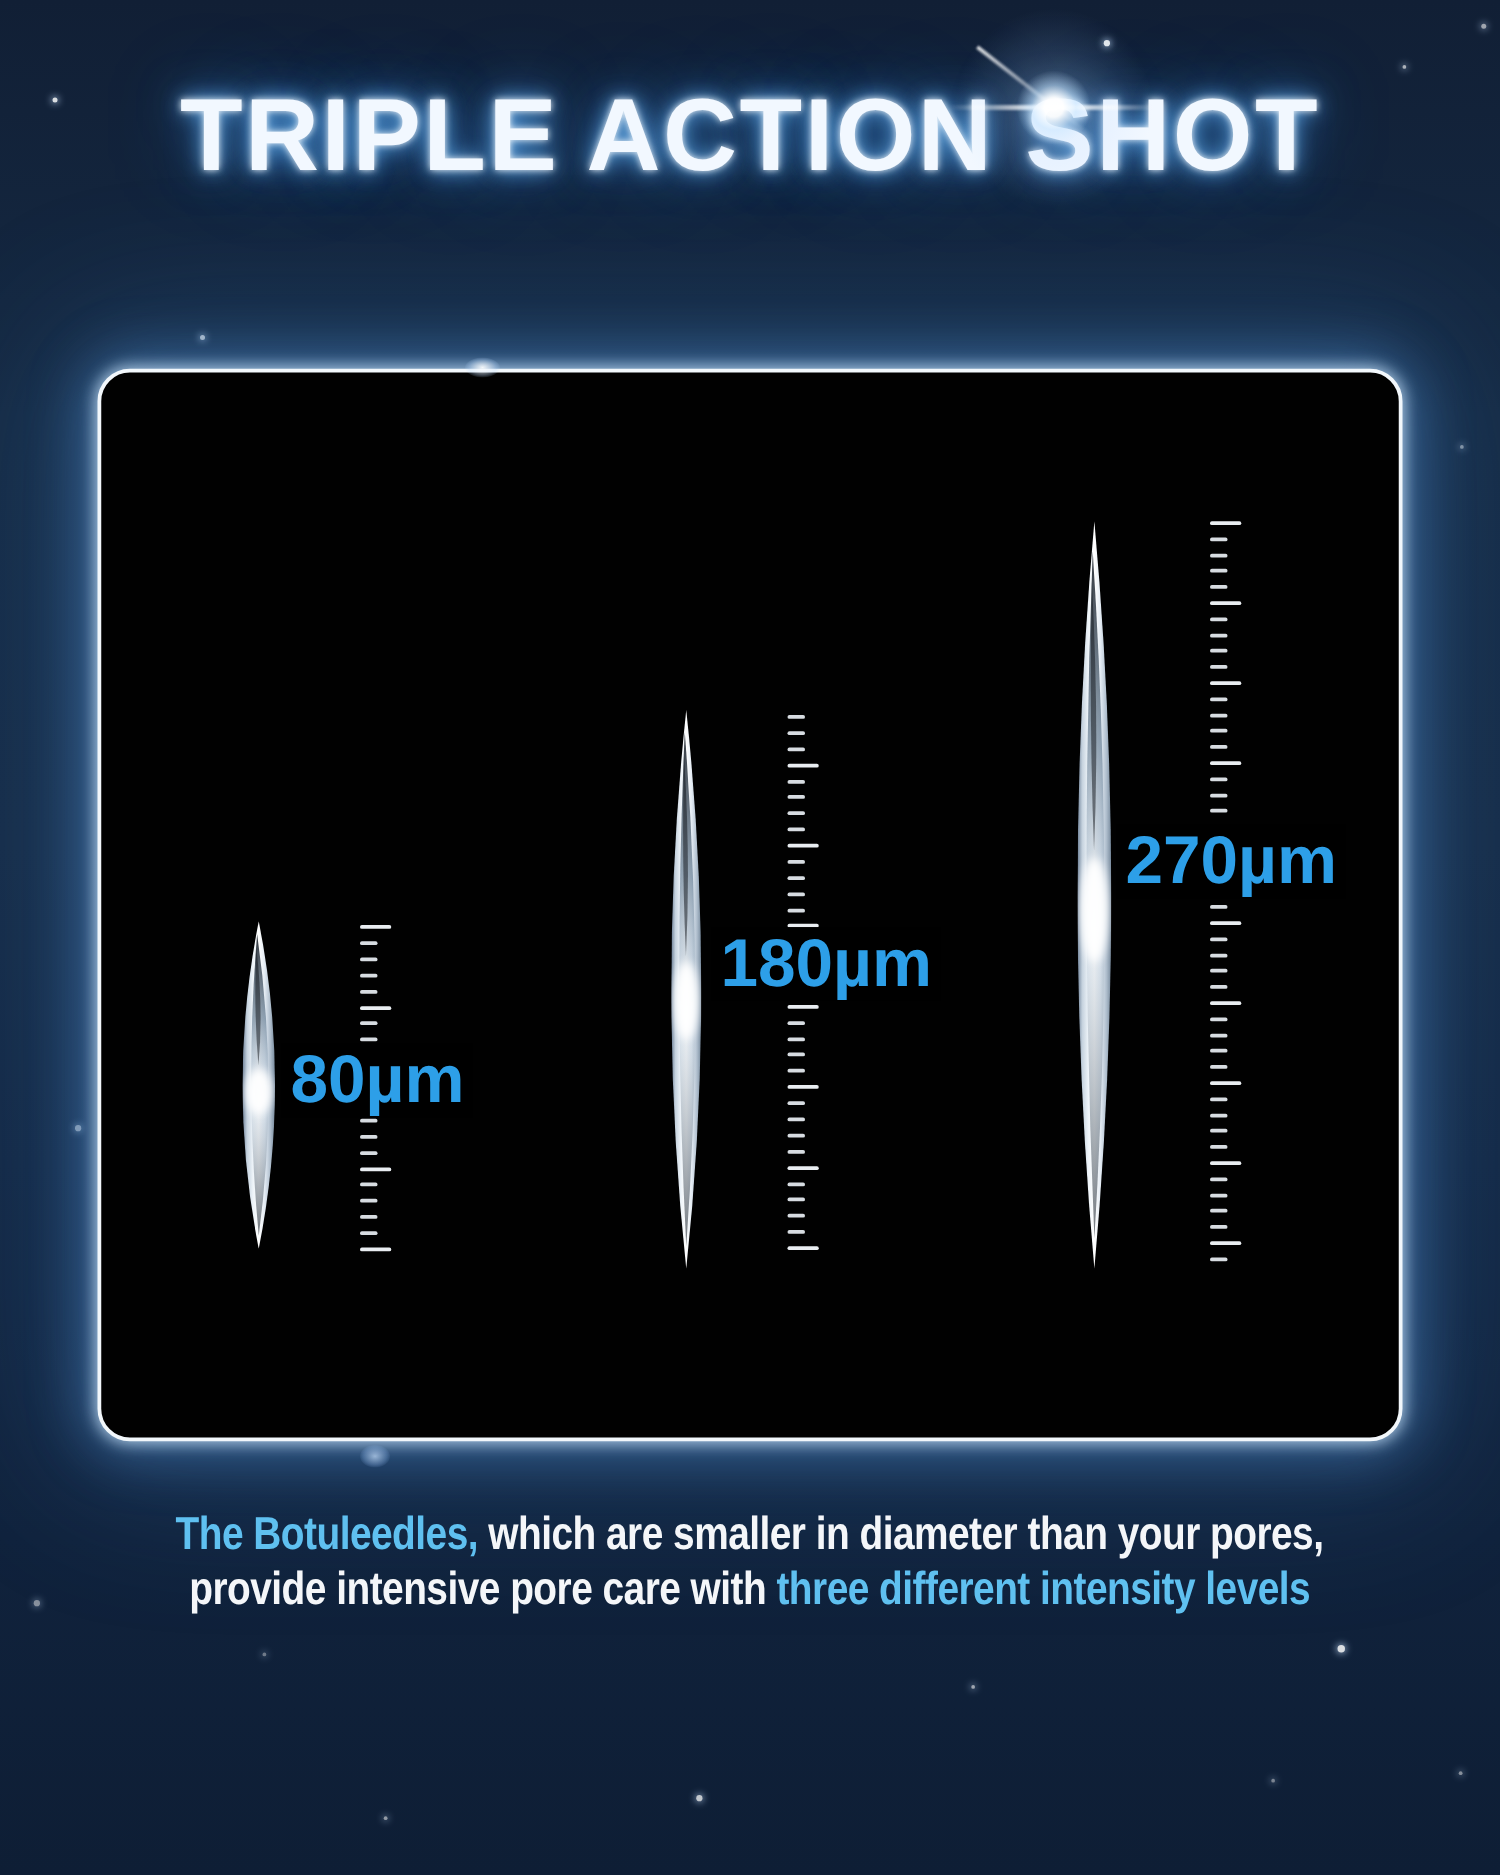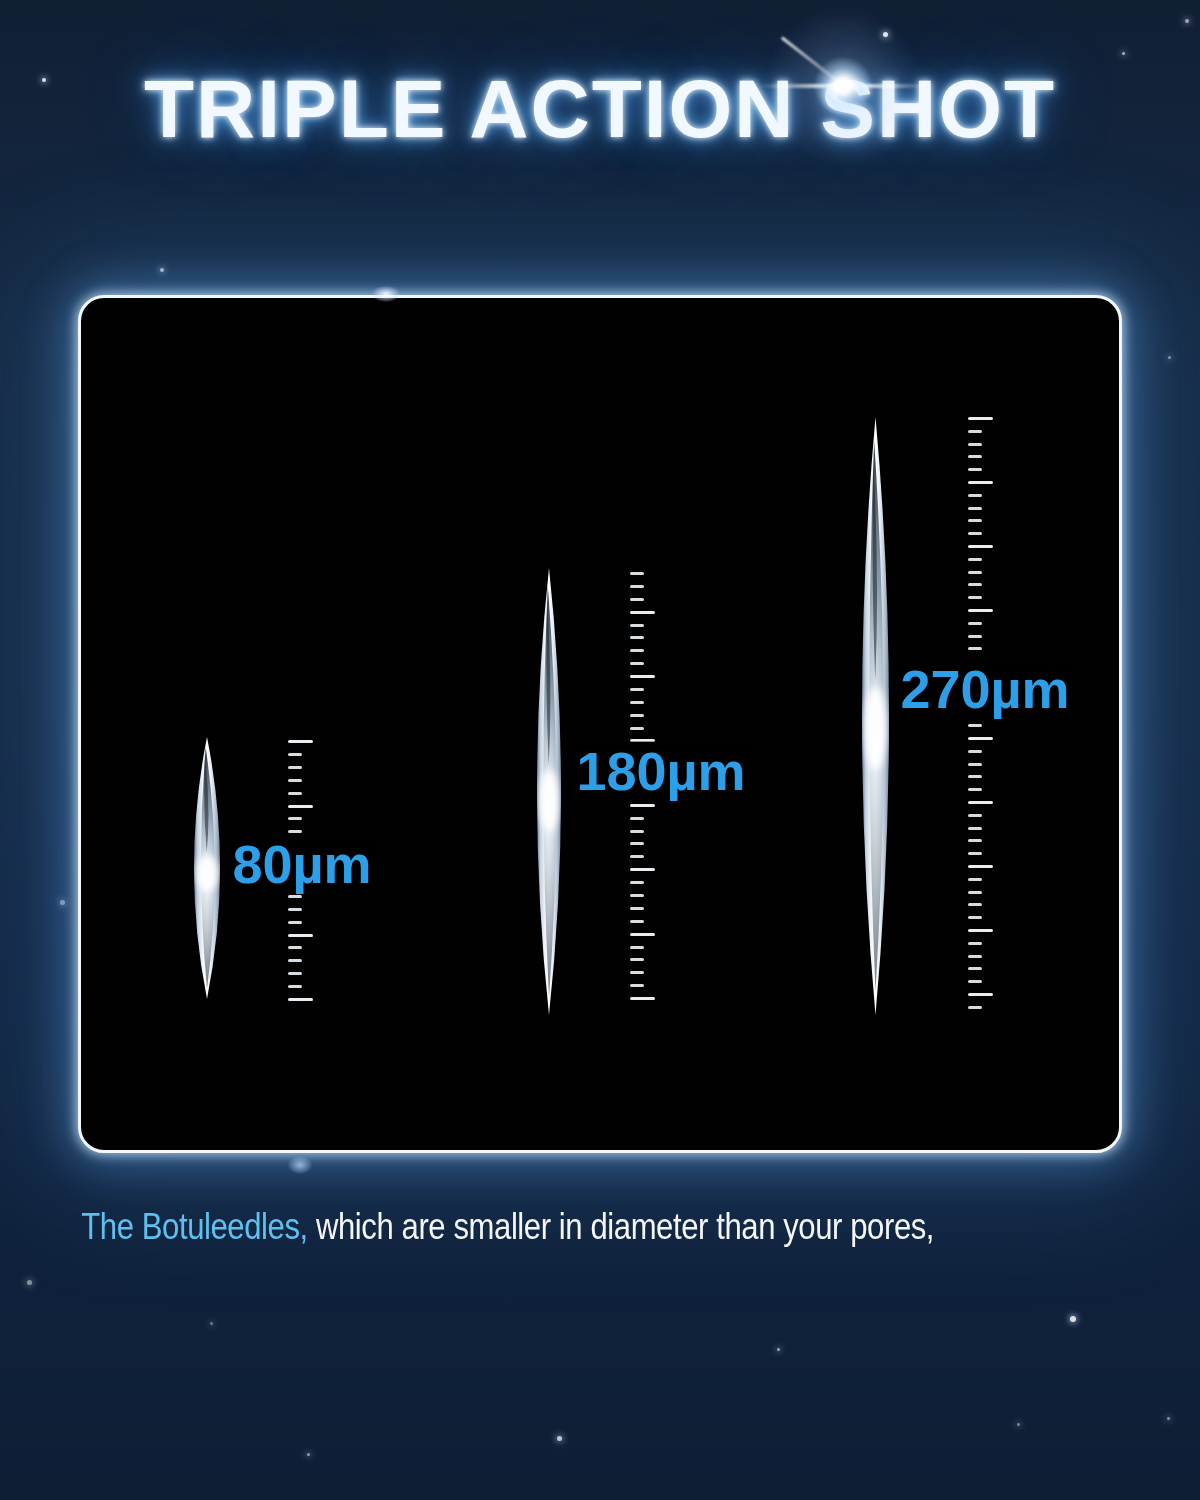--- a/index.html
+++ b/index.html
@@ -46,22 +46,22 @@
   .needle{position:absolute;z-index:3;}
   .ruler{position:absolute;z-index:3;}
   .tick{position:absolute;left:0;width:14px;height:3px;border-radius:1.5px;background:#d7dce1;}
   .tick.long{width:25px;background:#e9edf1;}
   .size-label{
     position:absolute;transform:translate(-50%,-50%);z-index:4;
     font-size:54px;font-weight:bold;color:#2d9fe8;letter-spacing:0;
     background:#000;padding:1px 7px;line-height:1.05;white-space:nowrap;
   }
   
-  .caption{position:absolute;top:1205px;left:0;width:100%;z-index:5;
-    font-weight:normal;font-size:37px;line-height:44px;color:#f4f6f9;letter-spacing:-0.5px;}
+  .caption{position:absolute;top:1205px;left:0;width:100%;text-align:center;z-index:5;
+    font-weight:bold;font-size:37px;line-height:44px;color:#f4f6f9;letter-spacing:-0.5px;}
   .cap-line{display:block;white-space:nowrap;}
   .cap-scale{display:inline-block;transform:scaleX(0.84);}
   .cap-blue{color:#5fc0f0;}
   .defs-holder{position:absolute;width:0;height:0;overflow:hidden;}
 </style>
 </head>
 <body>
 
 <div class="page">
 
@@ -230,20 +230,23 @@
       <div class="tick" style="top: 563.2px;"></div>
       <div class="tick long" style="top: 576px;"></div>
       <div class="tick" style="top: 588.8px;"></div>
     </div>
   <div class="size-label" style="left:985px;top:689px;">270µm</div>
 
   <div class="caption">
     <span class="cap-line"><span class="cap-scale">
       <span class="cap-blue">The Botuleedles,</span><span> which are smaller in diameter than your pores,</span>
     </span></span>
+    <span class="cap-line"><span class="cap-scale">
+      <span>provide intensive pore care with </span><span class="cap-blue">three different intensity levels</span>
+    </span></span>
   </div>
 
 <div class="star" style="left: 42px; top: 78px; width: 4px; height: 4px; opacity: 0.85;"></div>
     <div class="star" style="left: 160px; top: 268px; width: 4px; height: 4px; opacity: 0.7;"></div>
     <div class="star" style="left: 883px; top: 32px; width: 5px; height: 5px; opacity: 0.9;"></div>
     <div class="star" style="left: 1122px; top: 52px; width: 3px; height: 3px; opacity: 0.65;"></div>
     <div class="star" style="left: 1185px; top: 19px; width: 4px; height: 4px; opacity: 0.6;"></div>
     <div class="star" style="left: 1168px; top: 356px; width: 3px; height: 3px; opacity: 0.5;"></div>
     <div class="star" style="left: 60px; top: 900px; width: 5px; height: 5px; opacity: 0.55;"></div>
     <div class="star" style="left: 27px; top: 1280px; width: 5px; height: 5px; opacity: 0.5;"></div>

